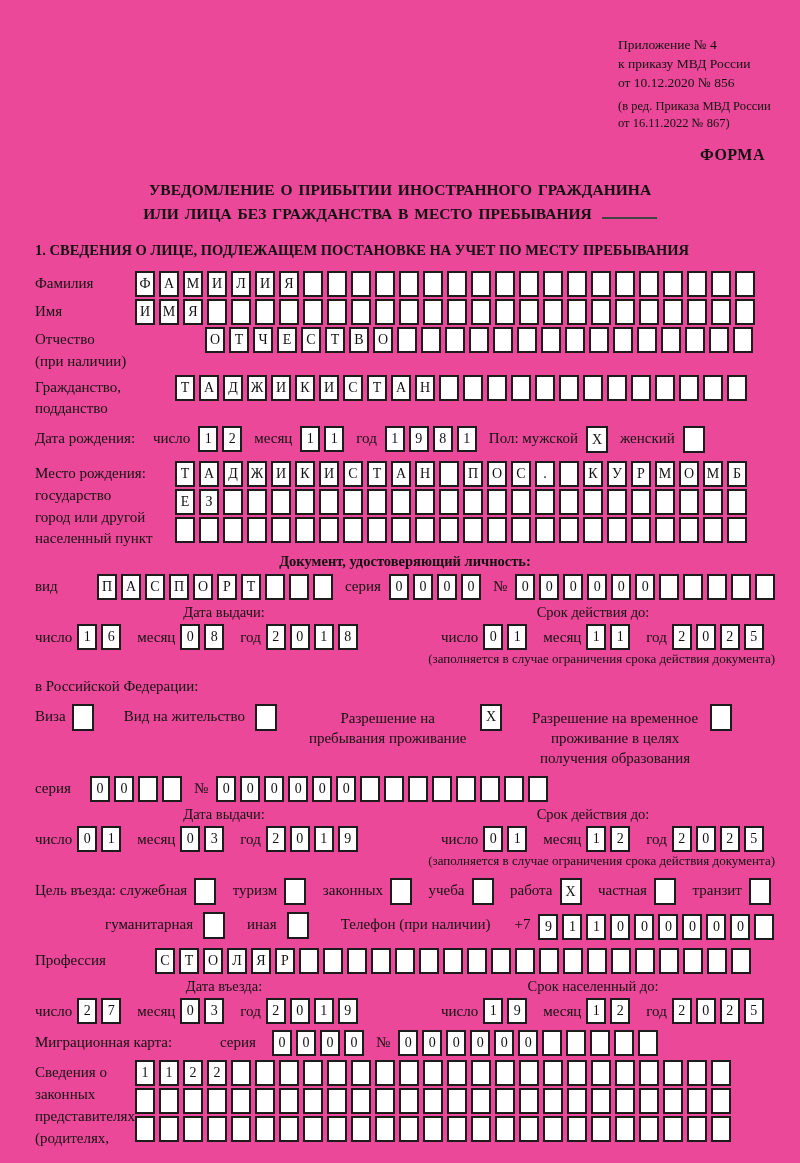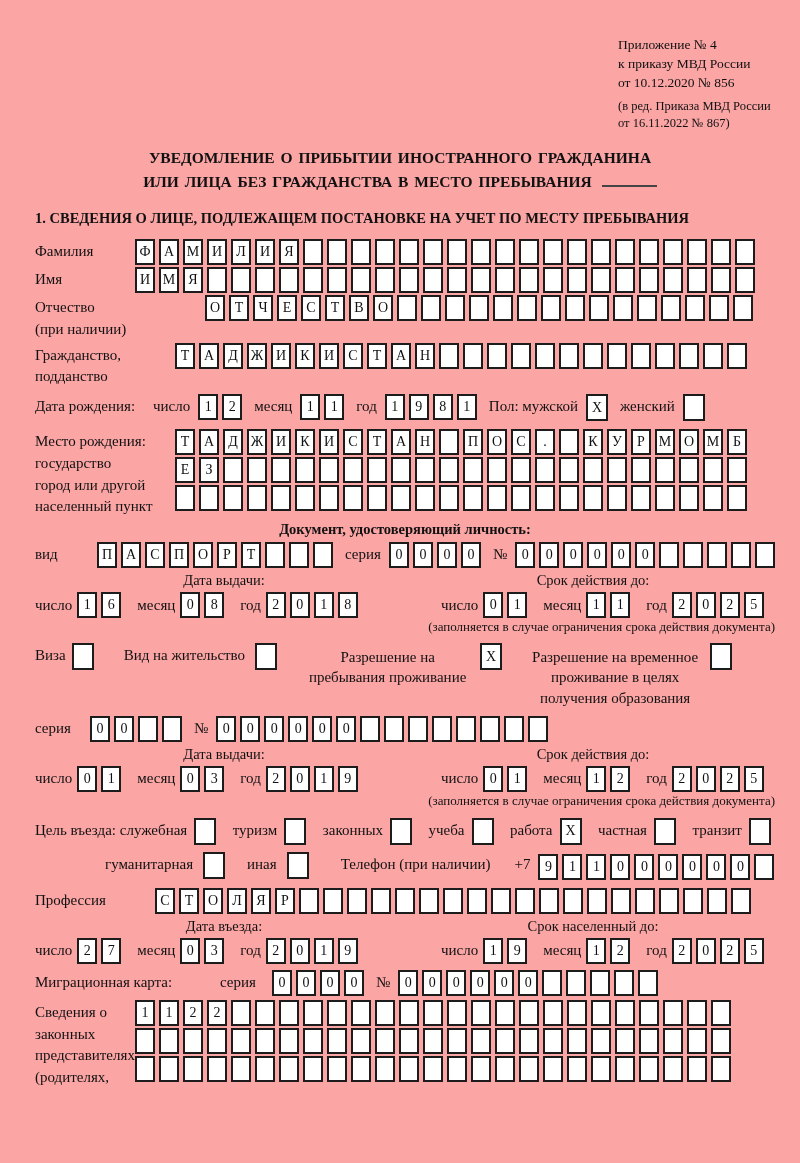--- a/index.html
+++ b/index.html
@@ -1,17 +1,17 @@
 <!DOCTYPE html>
 <html><head>
 <meta charset="utf-8">
 <style>
   html,body{margin:0;padding:0;background:#fff;}
   body{width:800px;height:1163px;font-family:"Liberation Serif",serif;color:#111;}
-  .page{position:relative;width:800px;height:1163px;overflow:hidden;background:#fca5a5;}
+  .page{position:relative;width:800px;height:1163px;overflow:hidden;background:#ec4899;}
 
   .appendix{margin:36px 0 0 618px;font-size:13.5px;line-height:1.4;}
   .amend{margin-top:5px;font-size:12.5px;line-height:1.38;}
   .forma{margin:14px 35px 0 0;text-align:right;font-weight:700;font-size:16px;letter-spacing:.5px;}
 
   .title{margin-top:14px;text-align:center;font-weight:700;font-size:15.5px;line-height:1.55;word-spacing:2px;}
   .blank{display:inline-block;width:55px;height:13px;border-bottom:2px solid #444;margin-left:10px;}
 
   .sec-head{margin:16px 0 0 35px;font-weight:700;font-size:14.5px;}
 
@@ -63,20 +63,21 @@
   <div class="appendix">
     <div>Приложение № 4</div>
     <div>к приказу МВД России</div>
     <div>от 10.12.2020 № 856</div>
     <div class="amend">
       <div>(в ред. Приказа МВД России</div>
       <div>от 16.11.2022 № 867)</div>
     </div>
   </div>
 
+  <div class="forma">ФОРМА</div>
 
   <div class="title">
     <div>УВЕДОМЛЕНИЕ О ПРИБЫТИИ ИНОСТРАННОГО ГРАЖДАНИНА</div>
     <div><span>ИЛИ ЛИЦА БЕЗ ГРАЖДАНСТВА В МЕСТО ПРЕБЫВАНИЯ</span><span class="blank"></span></div>
   </div>
 
   <div class="sec-head">1. СВЕДЕНИЯ О ЛИЦЕ, ПОДЛЕЖАЩЕМ ПОСТАНОВКЕ НА УЧЕТ ПО МЕСТУ ПРЕБЫВАНИЯ</div>
 
   <div class="fbody">
 
@@ -408,20 +409,21 @@
               <span class="cell">0</span>
               <span class="cell">2</span>
               <span class="cell">5</span>
             </div>
         </div>
       </div>
     </div>
     <div class="note">(заполняется в случае ограничения срока действия документа)</div>
 
     <div class="intro">
+      <div>в Российской Федерации:</div>
     </div>
 
     <div class="permits">
       <span class="plabel pgap-s">Виза</span>
       <div class="cells cbx pgap">
           <span class="cell"></span>
         </div>
       <span class="plabel pgap" style="margin-left:16px;">Вид на жительство</span>
       <div class="cells cbx pgap">
           <span class="cell"></span>

